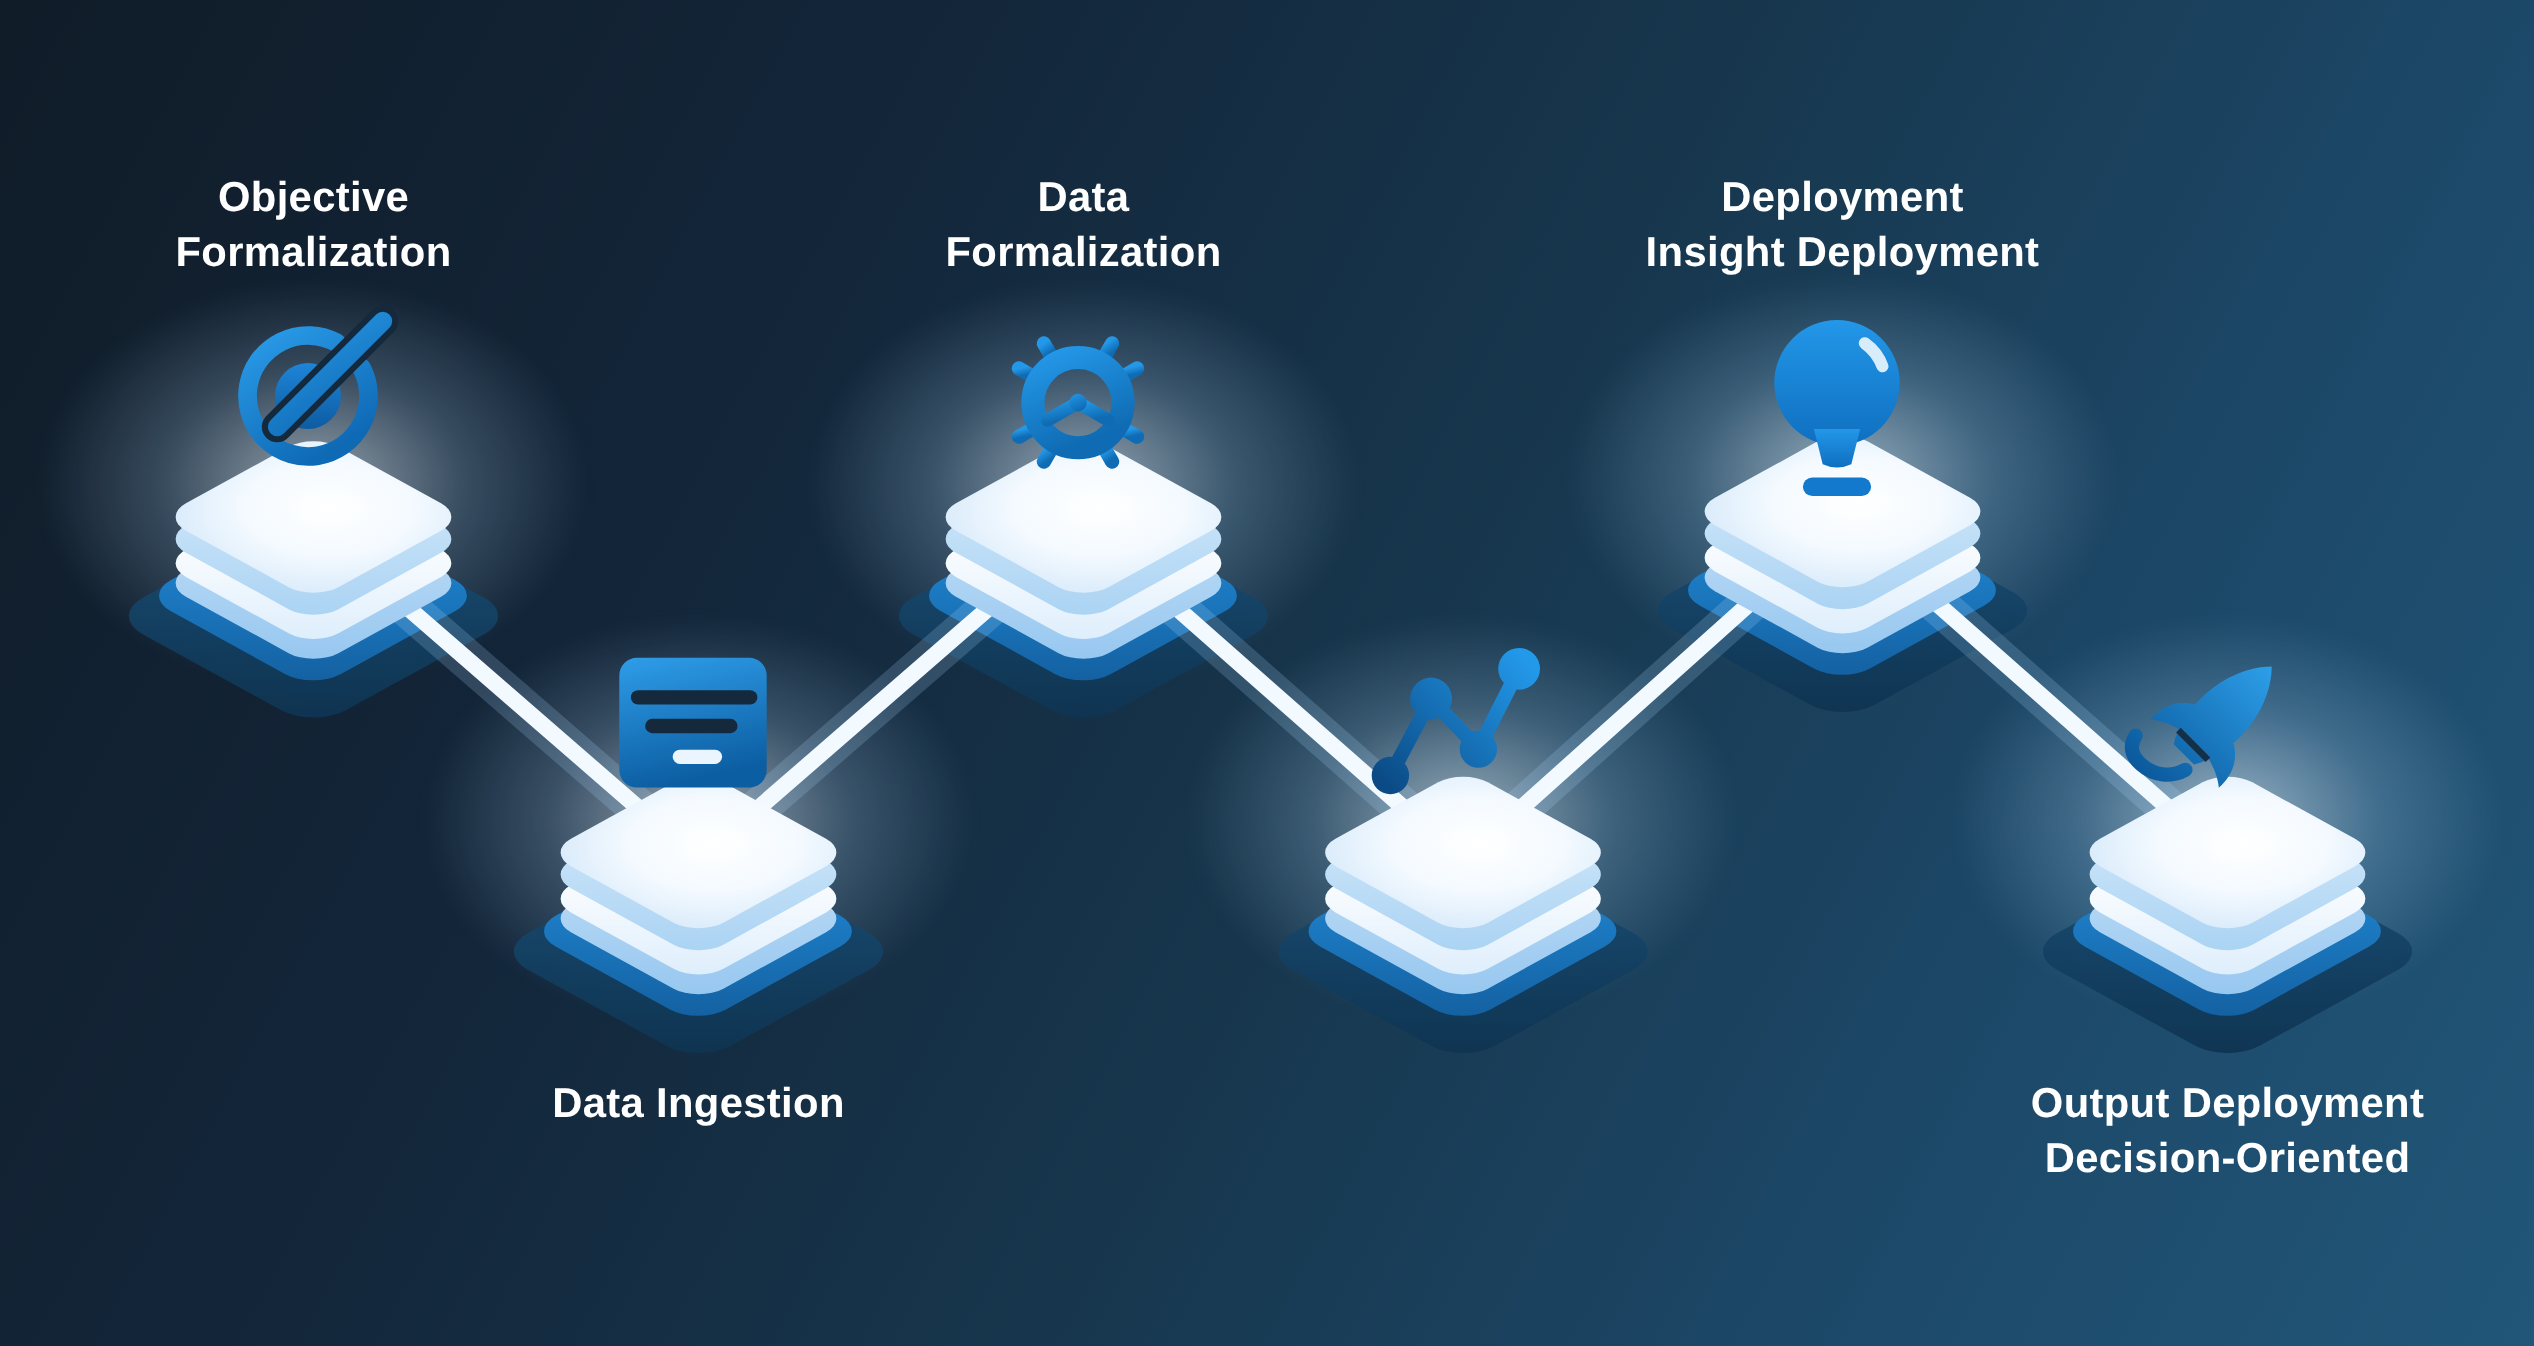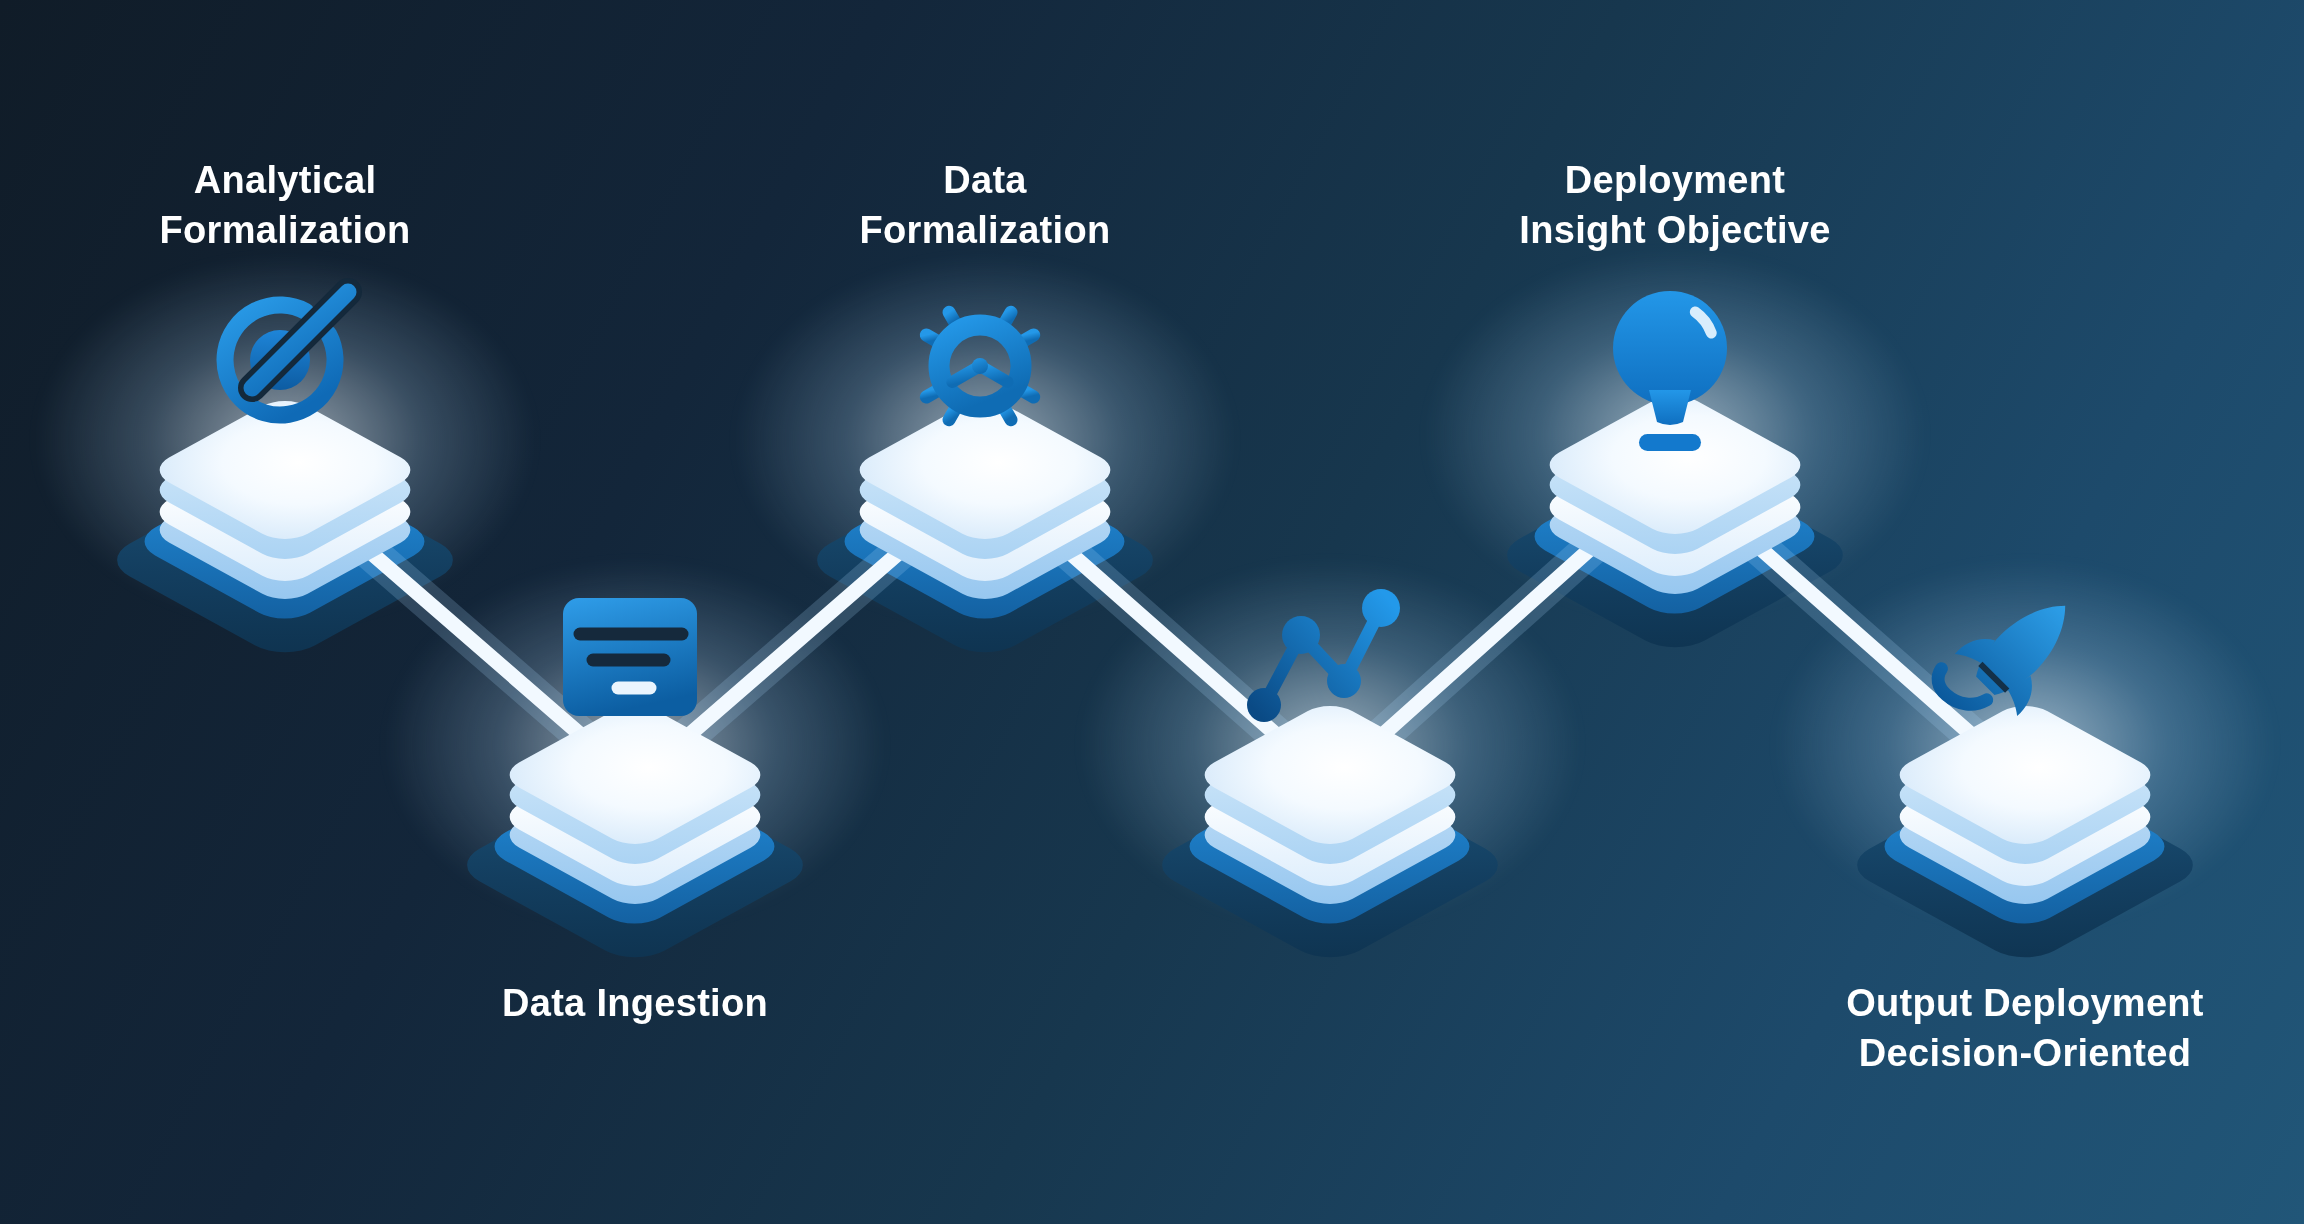--- a/index.html
+++ b/index.html
@@ -91,21 +91,21 @@
     <div class="layer side s1"></div>
     <div class="layer face f1"></div>
     <svg class="icon" style="left:-77px;top:-202px" width="170" height="170" viewBox="0 0 170 170">
       <path d="M 97.8 43.4 A 55 55 0 1 0 120.6 66.2" fill="none" stroke="url(#gradRing)" stroke-width="17" stroke-linecap="round"></path>
       <circle cx="72" cy="92" r="30" fill="url(#gradInner)"></circle>
       <line x1="44" y1="120" x2="140" y2="24" stroke="#14293b" stroke-width="28" stroke-linecap="round"></line>
       <line x1="44" y1="120" x2="140" y2="24" stroke="url(#gradRing)" stroke-width="17" stroke-linecap="round"></line>
     </svg>
   </div>
   <div class="label" style="left:5px;top:155px">
-    <span>Analytical</span>
+    <span>Objective</span>
     <span>Formalization</span>
   </div>
 
   <div class="platform" style="left:635px;top:775px">
     <div class="glow"></div>
     <div class="layer base-dark"></div>
     <div class="layer base-blue"></div>
     <div class="layer side s2"></div>
     <div class="layer face f2"></div>
     <div class="layer side s1"></div>
@@ -185,21 +185,21 @@
     <div class="layer face f1"></div>
     <svg class="icon" style="left:-80px;top:-175px" width="150" height="162" viewBox="0 0 150 162">
       <circle cx="75" cy="58" r="57" fill="url(#gradBulb)"></circle>
       <path d="M 54 100 L 96 100 L 88 132 Q 75 138 62 132 Z" fill="url(#gradBulb)"></path>
       <path d="M 100.3 22 A 44 44 0 0 1 116.3 43" fill="none" stroke="#d8edfc" stroke-width="11" stroke-linecap="round"></path>
       <rect x="44" y="144" width="62" height="17" rx="8.5" fill="#1379cd"></rect>
     </svg>
   </div>
   <div class="label" style="left:1395px;top:155px">
     <span>Deployment</span>
-    <span>Insight Objective</span>
+    <span>Insight Deployment</span>
   </div>
 
   <div class="platform" style="left:2025px;top:775px">
     <div class="glow"></div>
     <div class="layer base-dark"></div>
     <div class="layer base-blue"></div>
     <div class="layer side s2"></div>
     <div class="layer face f2"></div>
     <div class="layer side s1"></div>
     <div class="layer face f1"></div>

